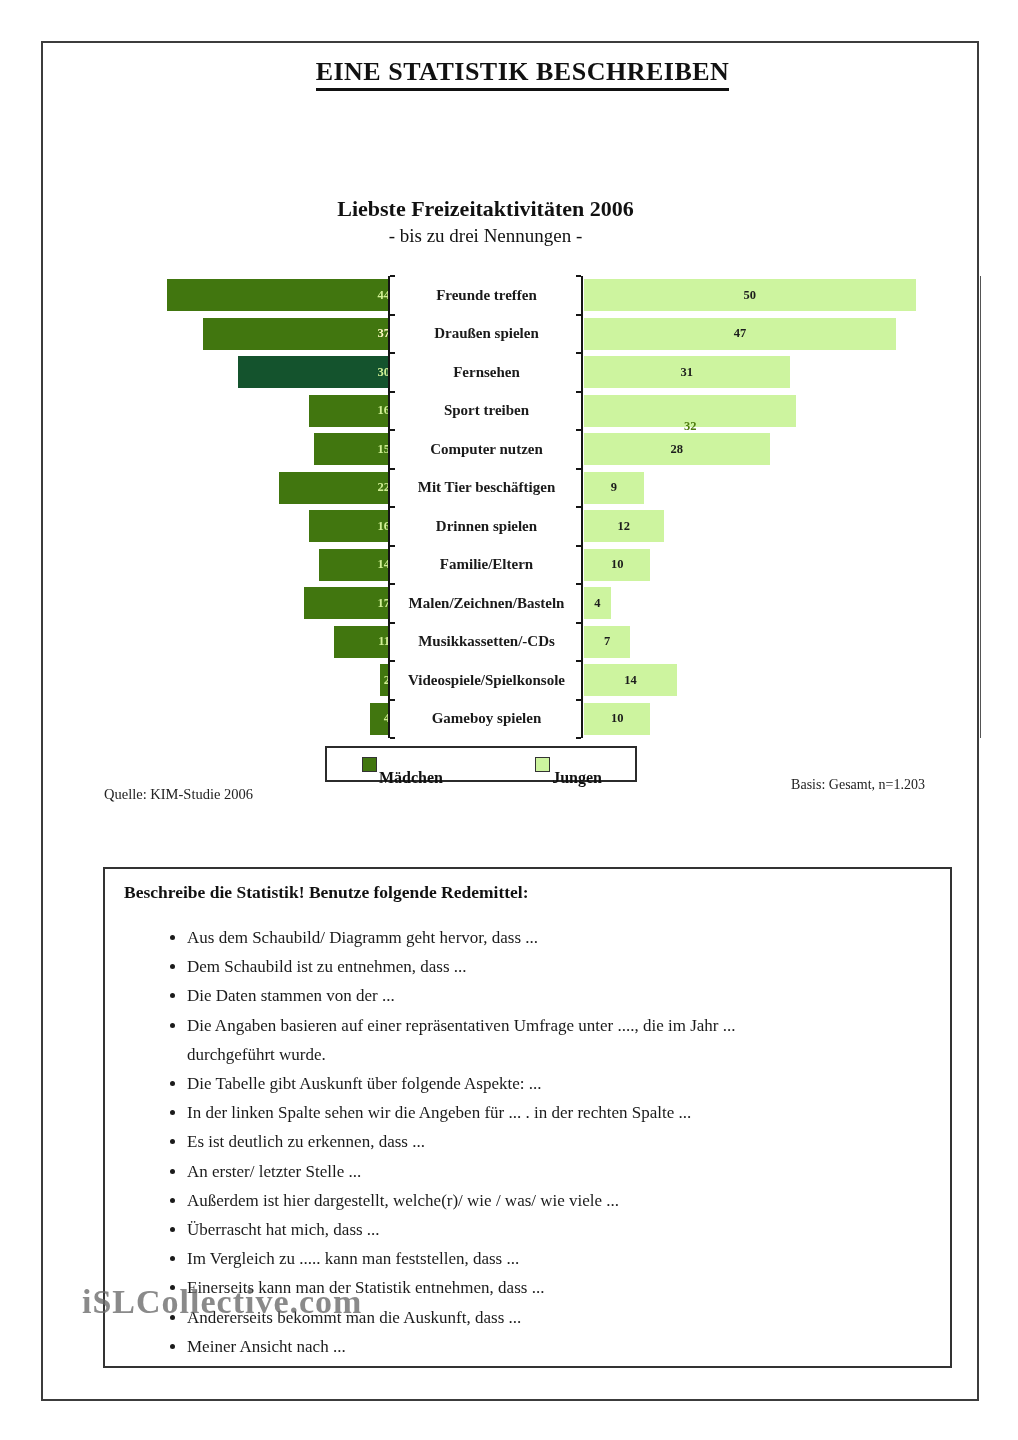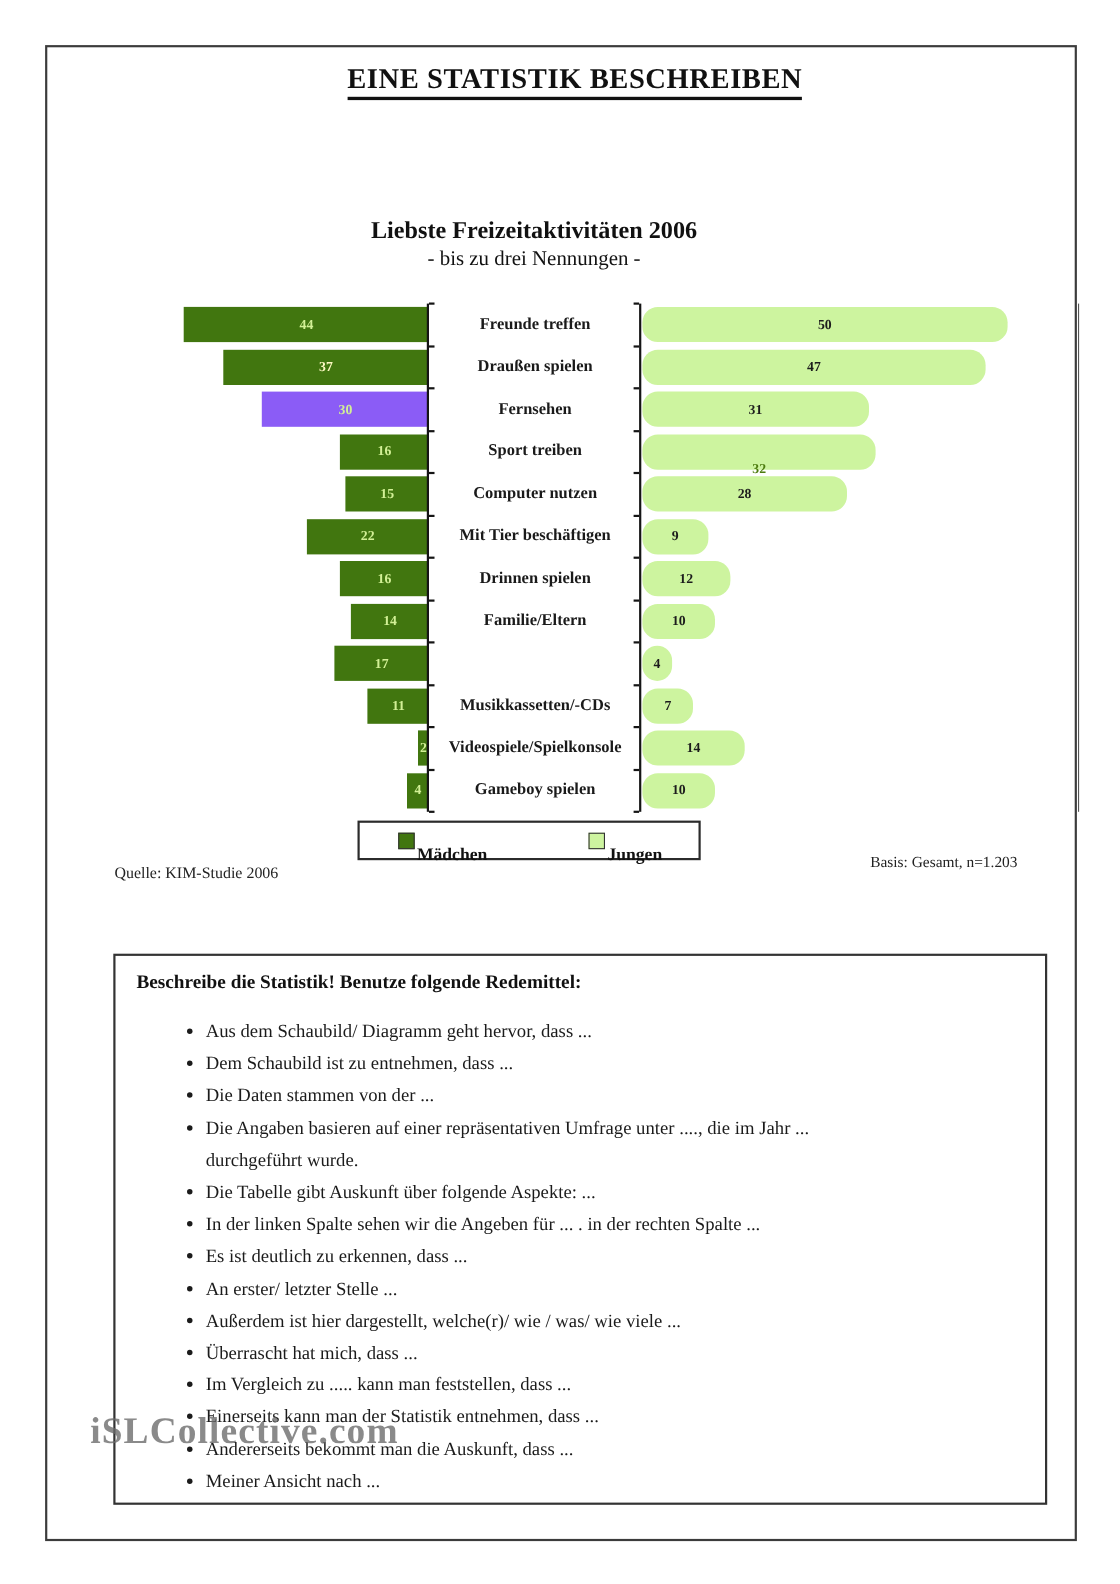--- a/index.html
+++ b/index.html
@@ -16,22 +16,22 @@
   .chart-subtitle{font-size:19px;margin-top:3px;}
   
   .chart-rows{position:absolute;left:86px;top:276px;width:895px;height:463px;}
   .chart-row{position:absolute;left:0;width:100%;height:38px;}
   .col-left{position:absolute;left:0;top:0;width:304px;height:100%;}
   .col-label{position:absolute;left:304px;top:0;width:193px;height:100%;
         display:flex;align-items:center;justify-content:center;}
   .col-label span{font-weight:bold;font-size:15px;white-space:nowrap;color:#1a1a1a;}
   .col-right{position:absolute;left:497px;top:0;width:398px;height:100%;}
   .bar{position:absolute;top:3px;height:32px;display:flex;align-items:center;justify-content:center;}
-  .bar-left{right:0;}
-  .bar-right{left:1px;border-radius:14px;}
+  .bar-left{right:0;justify-content:flex-end;}
+  .bar-right{left:1px;}
   .bar-val{font-size:12.5px;font-weight:bold;line-height:1;}
   .axis{position:absolute;width:2px;background:#151515;}
   .frame-line{position:absolute;width:1px;background:#555;}
   .tick{position:absolute;width:5px;height:2px;background:#151515;}
   
   .legend-box{position:absolute;left:325px;top:746px;width:312px;height:36px;
         border:2px solid #2b2b2b;background:#fff;display:flex;align-items:center;
         justify-content:space-between;padding:0 33px 0 35px;box-sizing:border-box;}
   .legend-item{display:flex;align-items:center;gap:2px;}
   .legend-swatch{width:15px;height:15px;border:1px solid #333;box-sizing:border-box;}
@@ -91,21 +91,21 @@
           <span>Draußen spielen</span>
         </div>
         <div class="col-right">
           <div class="bar bar-right" style="width: 311.8px; background: rgb(205, 244, 159);">
             <span class="bar-val" style="color: rgb(28, 28, 28);">47</span>
           </div>
         </div>
       </div>
       <div class="chart-row" style="top: 77px;">
         <div class="col-left">
-          <div class="bar bar-left" style="width: 152px; background: #8b5cf6;">
+          <div class="bar bar-left" style="width: 152px; background: #14532d;">
             <span class="bar-val" style="color: rgb(210, 240, 150);">30</span>
           </div>
         </div>
         <div class="col-label">
           <span>Fernsehen</span>
         </div>
         <div class="col-right">
           <div class="bar bar-right" style="width: 205.6px; background: rgb(205, 244, 159);">
             <span class="bar-val" style="color: rgb(28, 28, 28);">31</span>
           </div>
@@ -184,20 +184,23 @@
           <div class="bar bar-right" style="width: 66.3px; background: rgb(205, 244, 159);">
             <span class="bar-val" style="color: rgb(28, 28, 28);">10</span>
           </div>
         </div>
       </div>
       <div class="chart-row" style="top: 308px;">
         <div class="col-left">
           <div class="bar bar-left" style="width: 86.1px; background: rgb(65, 118, 15);">
             <span class="bar-val" style="color: rgb(210, 240, 150);">17</span>
           </div>
+        </div>
+        <div class="col-label">
+          <span>Malen/Zeichnen/Basteln</span>
         </div>
         <div class="col-right">
           <div class="bar bar-right" style="width: 26.5px; background: rgb(205, 244, 159);">
             <span class="bar-val" style="color: rgb(28, 28, 28);">4</span>
           </div>
         </div>
       </div>
       <div class="chart-row" style="top: 346.5px;">
         <div class="col-left">
           <div class="bar bar-left" style="width: 55.7px; background: rgb(65, 118, 15);">

